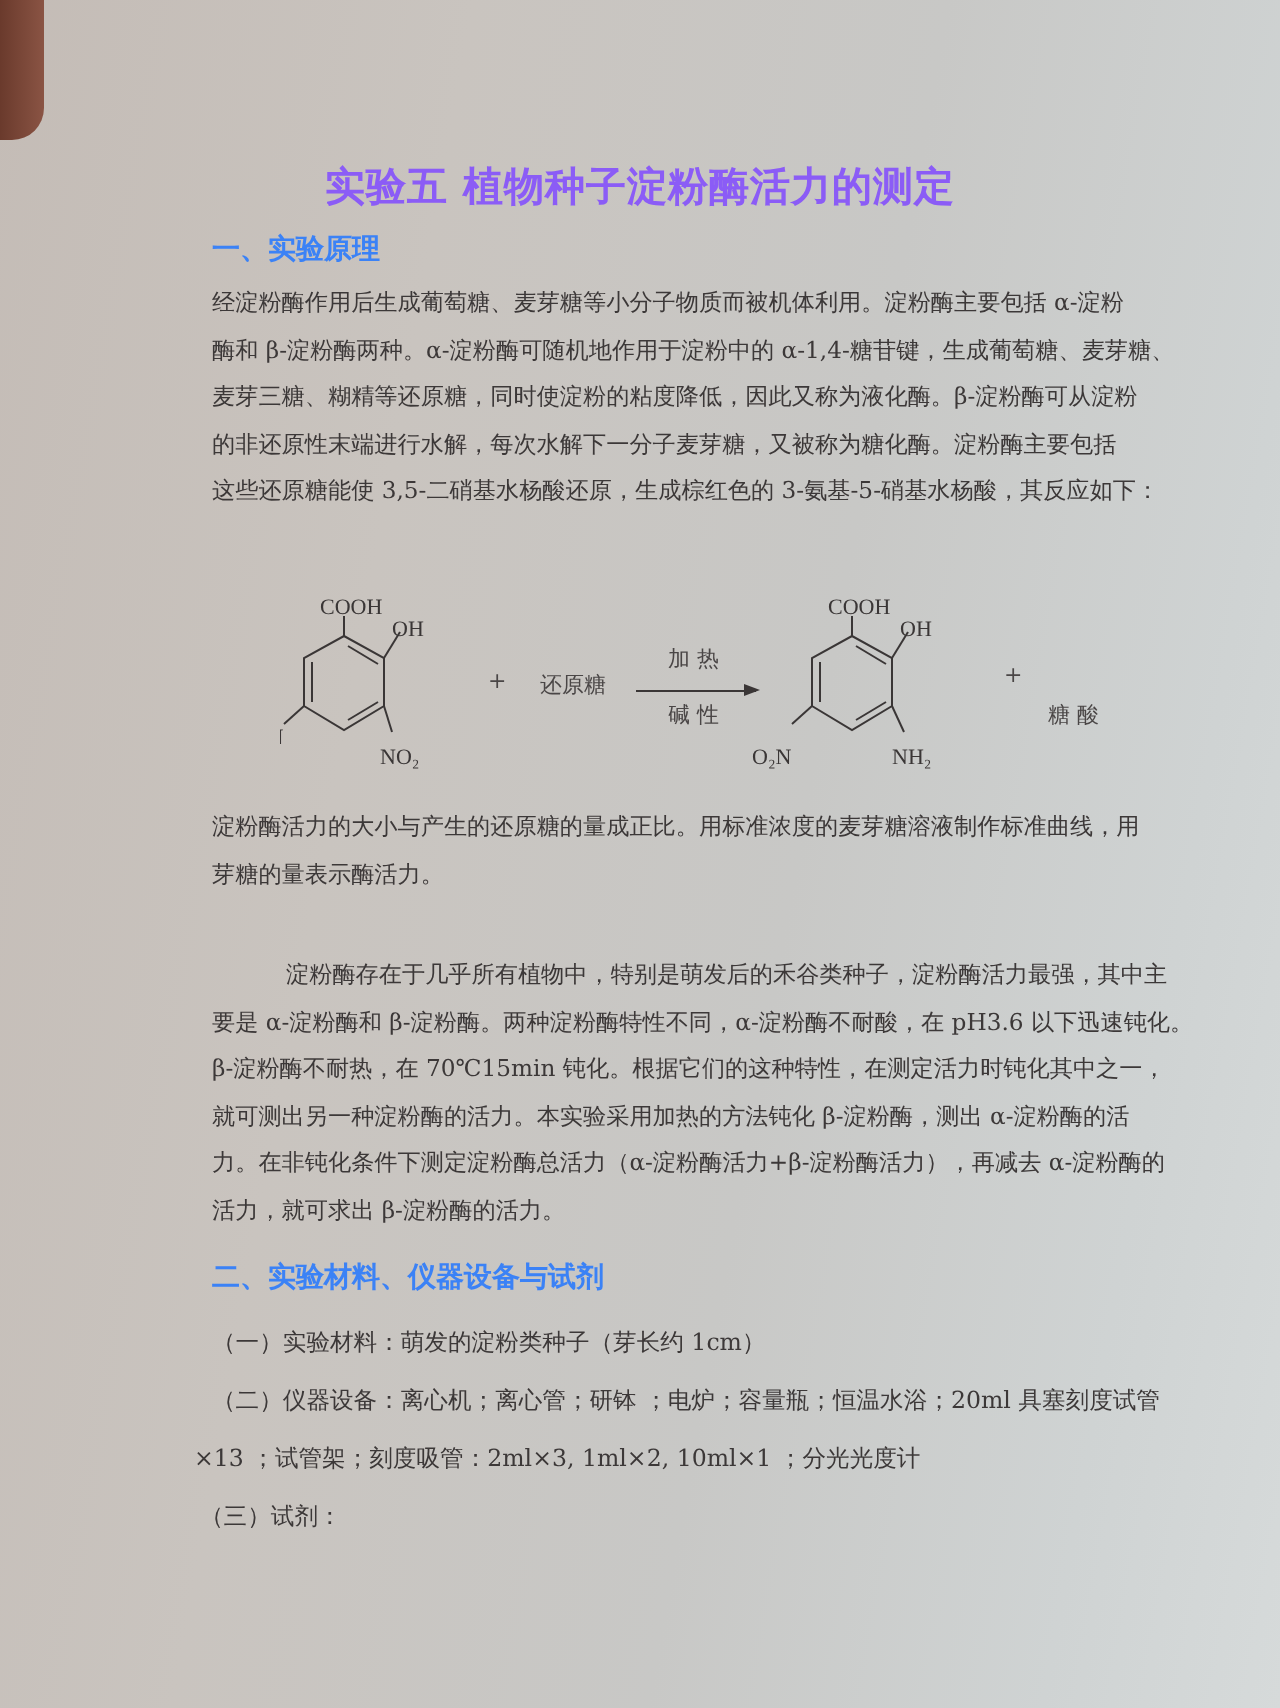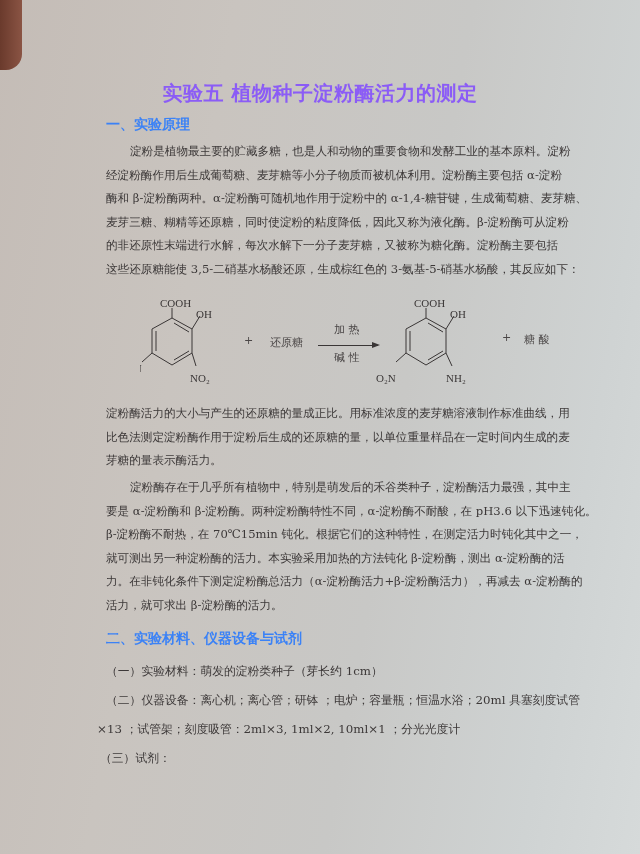--- a/index.html
+++ b/index.html
@@ -42,21 +42,20 @@
 
 <div class="thumb"></div>
 
 <div class="page">
 
   <div class="title">实验五  植物种子淀粉酶活力的测定</div>
 
   <div class="h1" style="left:106px; top:116px;">一、实验原理</div>
 
   <div class="para" style="left:106px; top:140px;">
-    <p style="padding-left:24px;">淀粉是植物最主要的贮藏多糖，也是人和动物的重要食物和发酵工业的基本原料。淀粉</p>
     <p>经淀粉酶作用后生成葡萄糖、麦芽糖等小分子物质而被机体利用。淀粉酶主要包括 α-淀粉</p>
     <p>酶和 β-淀粉酶两种。α-淀粉酶可随机地作用于淀粉中的 α-1,4-糖苷键，生成葡萄糖、麦芽糖、</p>
     <p>麦芽三糖、糊精等还原糖，同时使淀粉的粘度降低，因此又称为液化酶。β-淀粉酶可从淀粉</p>
     <p>的非还原性末端进行水解，每次水解下一分子麦芽糖，又被称为糖化酶。淀粉酶主要包括</p>
     <p>这些还原糖能使 3,5-二硝基水杨酸还原，生成棕红色的 3-氨基-5-硝基水杨酸，其反应如下：</p>
   </div>
 
   <div class="reaction">
     <svg width="440" height="100">
 
@@ -90,31 +89,30 @@
       <text class="chem" x="306" y="86">NH₂</text>
       <text class="chem" x="236" y="86">O₂N</text>
     </svg>
 
     <span class="rx-label" style="left:104px; top:38px;">+</span>
     <span class="rx-label" style="left:130px; top:39px;">还原糖</span>
     <span class="rx-label" style="left:194px; top:26px;">加  热</span>
     <div class="arrow" style="left:178px;"></div>
     <span class="rx-label" style="left:194px; top:54px;">碱    性</span>
     <span class="rx-label" style="left:362px; top:35px;">+</span>
-    <span class="rx-label" style="left:384px; top:36px;text-align:right;">糖 酸</span>
+    <span class="rx-label" style="left:384px; top:54px;text-align:right;">糖 酸</span>
   </div>
 
   <div class="para" style="left:106px; top:402px;">
     <p>淀粉酶活力的大小与产生的还原糖的量成正比。用标准浓度的麦芽糖溶液制作标准曲线，用</p>
-    <p>比色法测定淀粉酶作用于淀粉后生成的还原糖的量，以单位重量样品在一定时间内生成的麦</p>
     <p>芽糖的量表示酶活力。</p>
   </div>
 
   <div class="para" style="left:106px; top:476px;">
-    <p style="padding-left:24px;">淀粉酶存在于几乎所有植物中，特别是萌发后的禾谷类种子，淀粉酶活力最强，其中主</p>
+    <p style="padding-left:24px;text-align:center;">淀粉酶存在于几乎所有植物中，特别是萌发后的禾谷类种子，淀粉酶活力最强，其中主</p>
     <p>要是 α-淀粉酶和 β-淀粉酶。两种淀粉酶特性不同，α-淀粉酶不耐酸，在 pH3.6 以下迅速钝化。</p>
     <p>β-淀粉酶不耐热，在 70℃15min 钝化。根据它们的这种特性，在测定活力时钝化其中之一，</p>
     <p>就可测出另一种淀粉酶的活力。本实验采用加热的方法钝化 β-淀粉酶，测出 α-淀粉酶的活</p>
     <p>力。在非钝化条件下测定淀粉酶总活力（α-淀粉酶活力+β-淀粉酶活力），再减去 α-淀粉酶的</p>
     <p>活力，就可求出 β-淀粉酶的活力。</p>
   </div>
 
   <div class="h1" style="left:106px; top:630px;">二、实验材料、仪器设备与试剂</div>
 
   <div class="line" style="left:106px; top:664px;">（一）实验材料：萌发的淀粉类种子（芽长约 1cm）</div>

